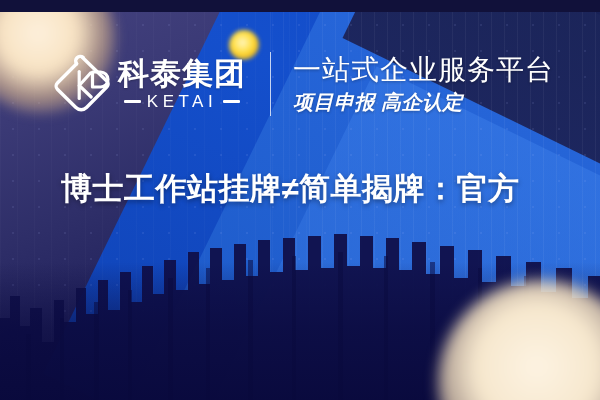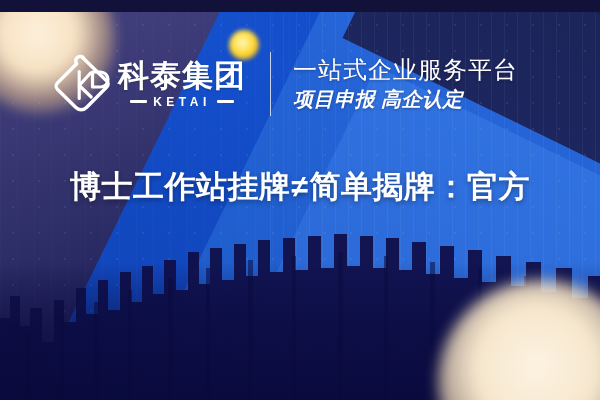--- a/index.html
+++ b/index.html
@@ -167,63 +167,62 @@
     gap: 6px;
     margin-top: 3px;
   }
   .brand-rule {
     width: 17px; height: 3px;
     background: #ffffff;
     border-radius: 1px;
   }
   .brand-en {
     color: #ffffff;
-    font-size: 12px;
-    font-weight: bold;
+    font-size: 17px;
+    font-weight: normal;
     letter-spacing: 4.5px;
     line-height: 1;
     white-space: nowrap;
   }
 
   .divider {
     width: 1px;
     height: 64px;
     background: rgba(255,255,255,.75);
     margin: 0 22px 0 24px;
     flex: 0 0 auto;
   }
 
   .tagline { display: flex; flex-direction: column; }
   .tagline-main {
     color: #ffffff;
-    font-size: 24px;
+    font-size: 28px;
     line-height: 1.12;
     letter-spacing: 1px;
     white-space: nowrap;
     text-shadow: 0 1px 3px rgba(0,0,0,.3);
   }
   .tagline-sub {
     color: #ffffff;
     font-size: 20px;
     font-weight: bold;
     line-height: 1.2;
     margin-top: 4px;
     letter-spacing: .5px;
     white-space: nowrap;
     text-shadow: 0 1px 3px rgba(0,0,0,.3);
     font-style: italic;
   }
 
   
   .headline {
     position: absolute;
-    left: 70px;
+    left: 61px;
     top: 152px;
     width: 500px;
-    font-family: Liberation Mono, monospace;
   }
   .headline-line {
     color: #ffffff;
     font-size: 31px;
     font-weight: bold;
     line-height: 50px;
     letter-spacing: .5px;
     white-space: nowrap;
     text-shadow: 0 2px 5px rgba(0,0,0,.38);
   }

